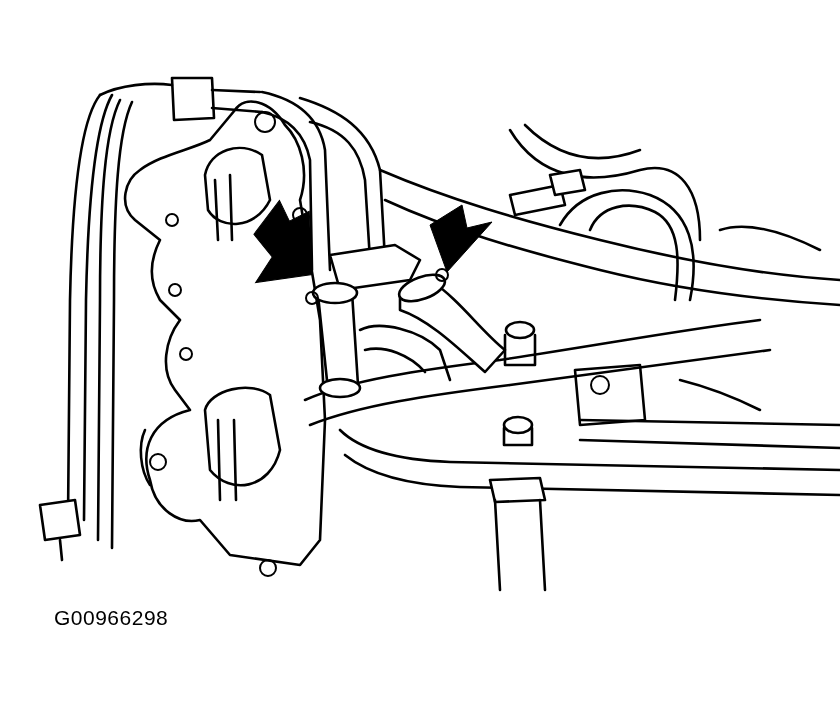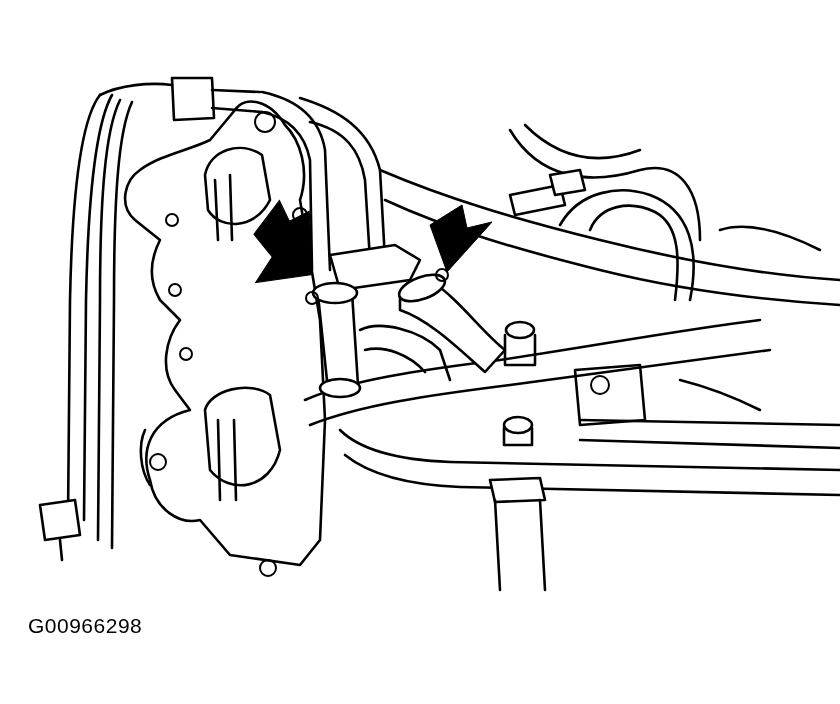--- a/index.html
+++ b/index.html
@@ -3,21 +3,21 @@
 <meta charset="utf-8">
 <style>
   html, body { margin: 0; padding: 0; background: #ffffff; }
   body { width: 840px; height: 704px; position: relative; overflow: hidden; font-family: "Liberation Sans", sans-serif; }
   #figure { position: absolute; left: 0; top: 0; width: 840px; height: 600px; }
   #figure svg { width: 840px; height: 600px; display: block; }
   .ln { fill: none; stroke: #000; stroke-width: 2.6; stroke-linecap: round; stroke-linejoin: round; }
   .thin { fill: none; stroke: #000; stroke-width: 2; stroke-linecap: round; stroke-linejoin: round; }
   .fillw { fill: #fff; stroke: #000; stroke-width: 2.6; stroke-linejoin: round; }
   .arrow { fill: #000; stroke: #000; stroke-width: 1; }
-  #caption { position: absolute; left: 28px; top: 606px; font-size: 21px; color: #000; letter-spacing: 0.5px; margin-top: 8px; }
+  #caption { position: absolute; left: 54px; top: 606px; font-size: 21px; color: #000; letter-spacing: 0.5px; }
 </style>
 </head>
 <body>
 
 <div id="figure">
   <svg viewBox="0 0 840 600" xmlns="http://www.w3.org/2000/svg">
 
     <g>
       <path class="ln" d="M100,95 C80,120 72,200 70,300 L68,520"></path>
       <path class="ln" d="M112,95 C95,125 88,200 86,300 L84,520"></path>

